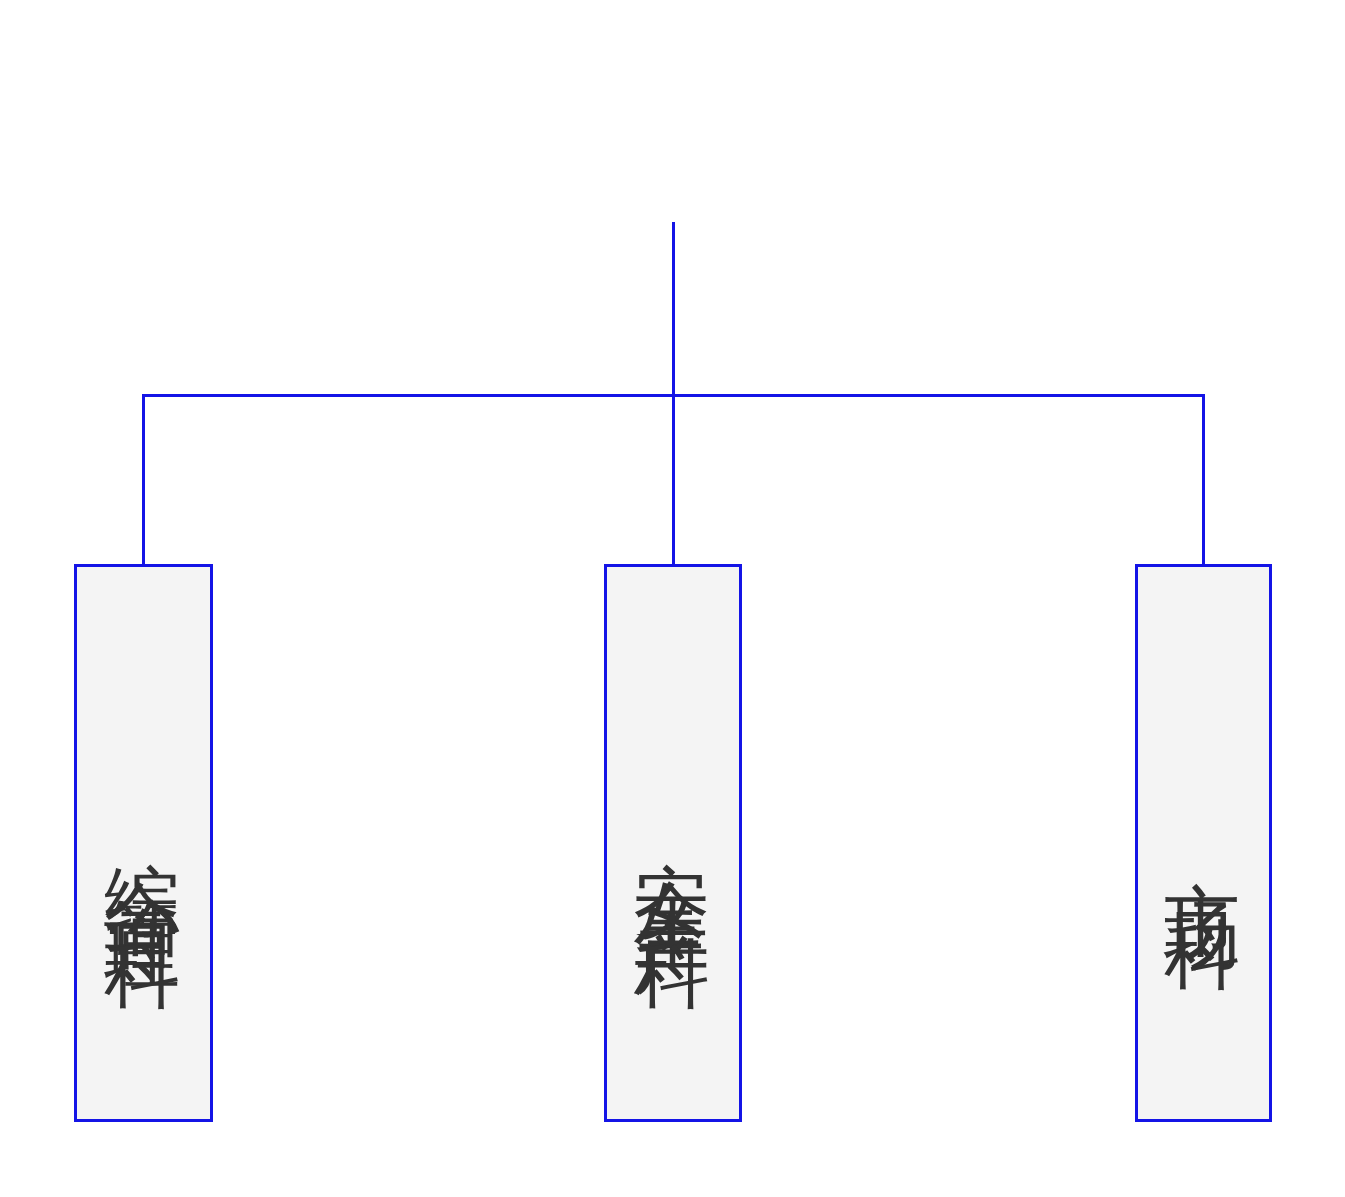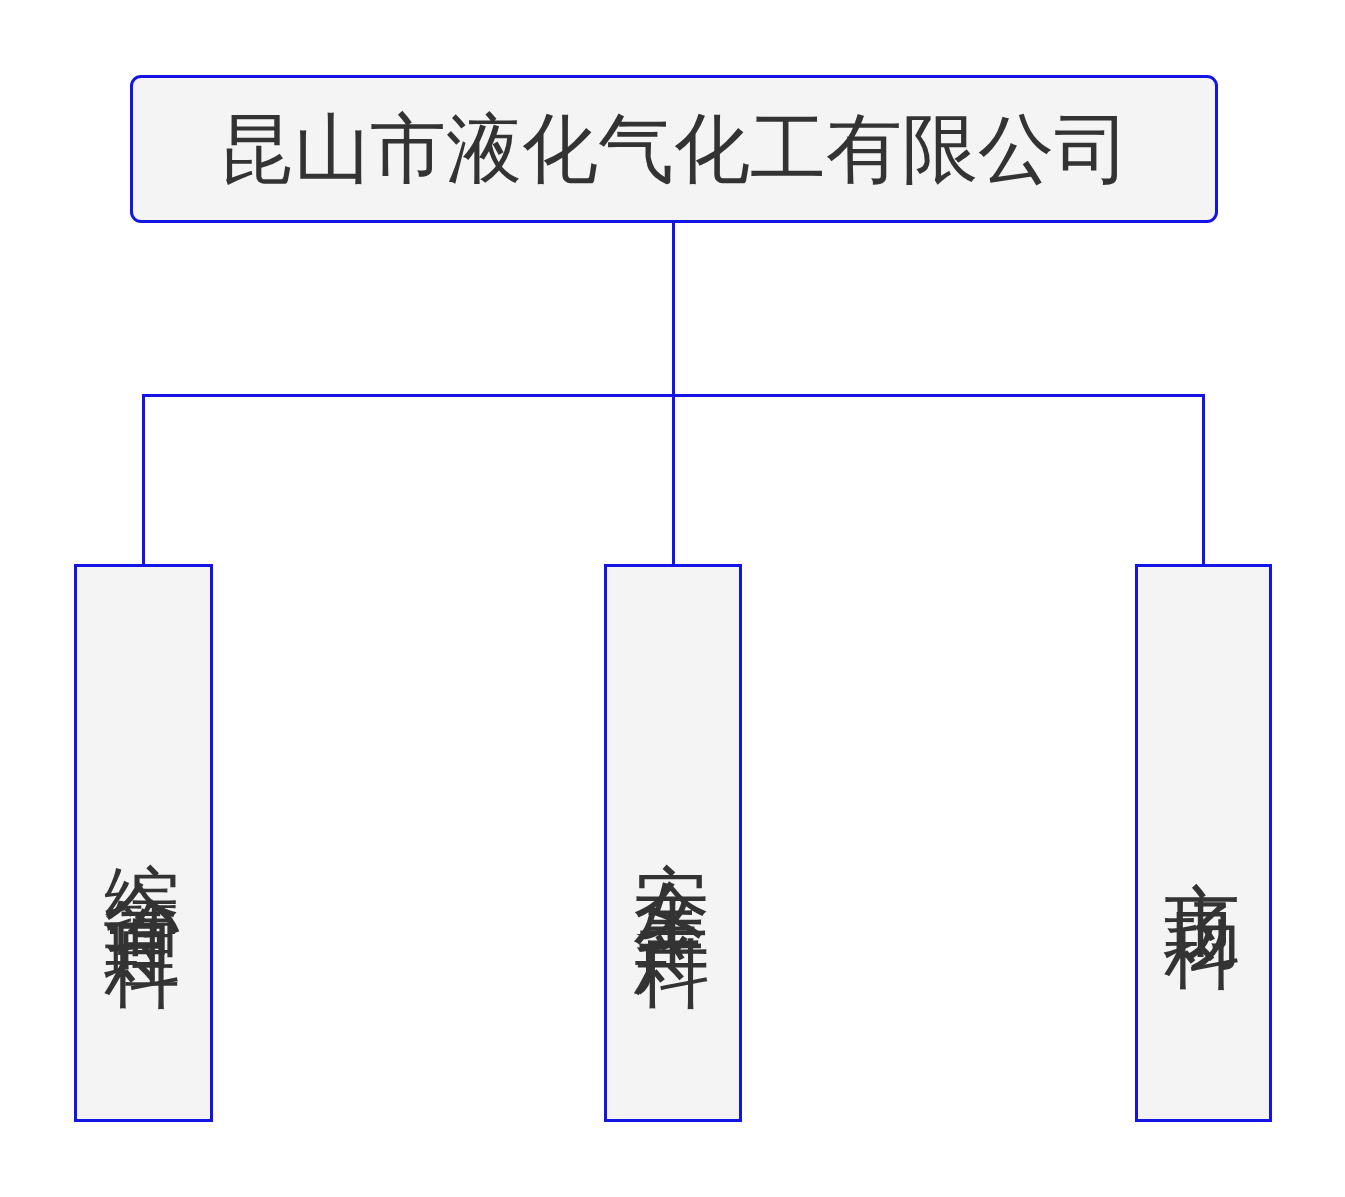--- a/index.html
+++ b/index.html
@@ -88,23 +88,20 @@
   
   .drop-1  { left: 142px;  top: 394px; height: 171px; }
   .drop-2  { left: 672px;  top: 394px; height: 171px; }
   .drop-3  { left: 1202px; top: 394px; height: 171px; }
 </style>
 </head>
 <body>
 
 <div id="org-chart">
 
-  <div class="node root">
-    <span class="label-h">昆山市液化气化工有限公司</span>
-  </div>
 
   <div class="conn v trunk"></div>
   <div class="conn h bus"></div>
   <div class="conn v drop-1"></div>
   <div class="conn v drop-2"></div>
   <div class="conn v drop-3"></div>
 
   <div class="node dept dept-1">
     <span class="label-v">综合管理科</span>
   </div>

